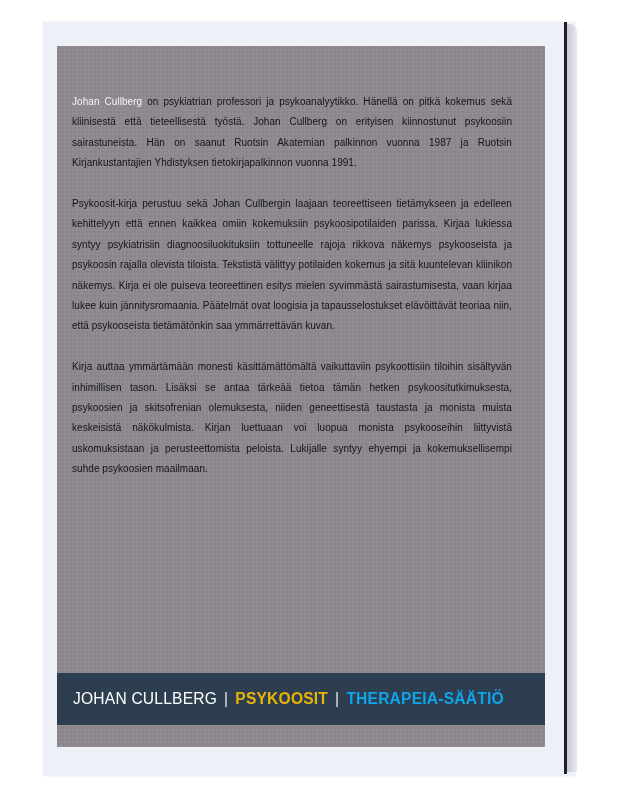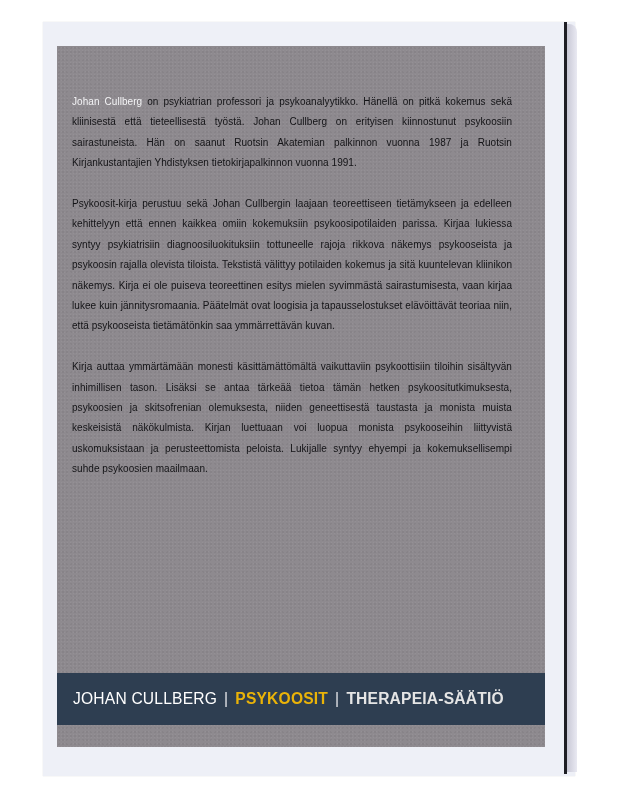--- a/index.html
+++ b/index.html
@@ -92,21 +92,21 @@
     .band-sep {
       color: #e6e6ea;
       margin: 0 7px;
       font-weight: normal;
     }
     .band-title {
       color: #eab308;
       font-weight: bold;
     }
     .band-publisher {
-      color: #e5e5e5;
+      color: #0ea5e9;
       font-weight: bold;
     }
   </style>
 </head>
 <body>
 
 <div class="page"></div>
 <div class="spine-curl"></div>
 <div class="spine-edge"></div>
 

